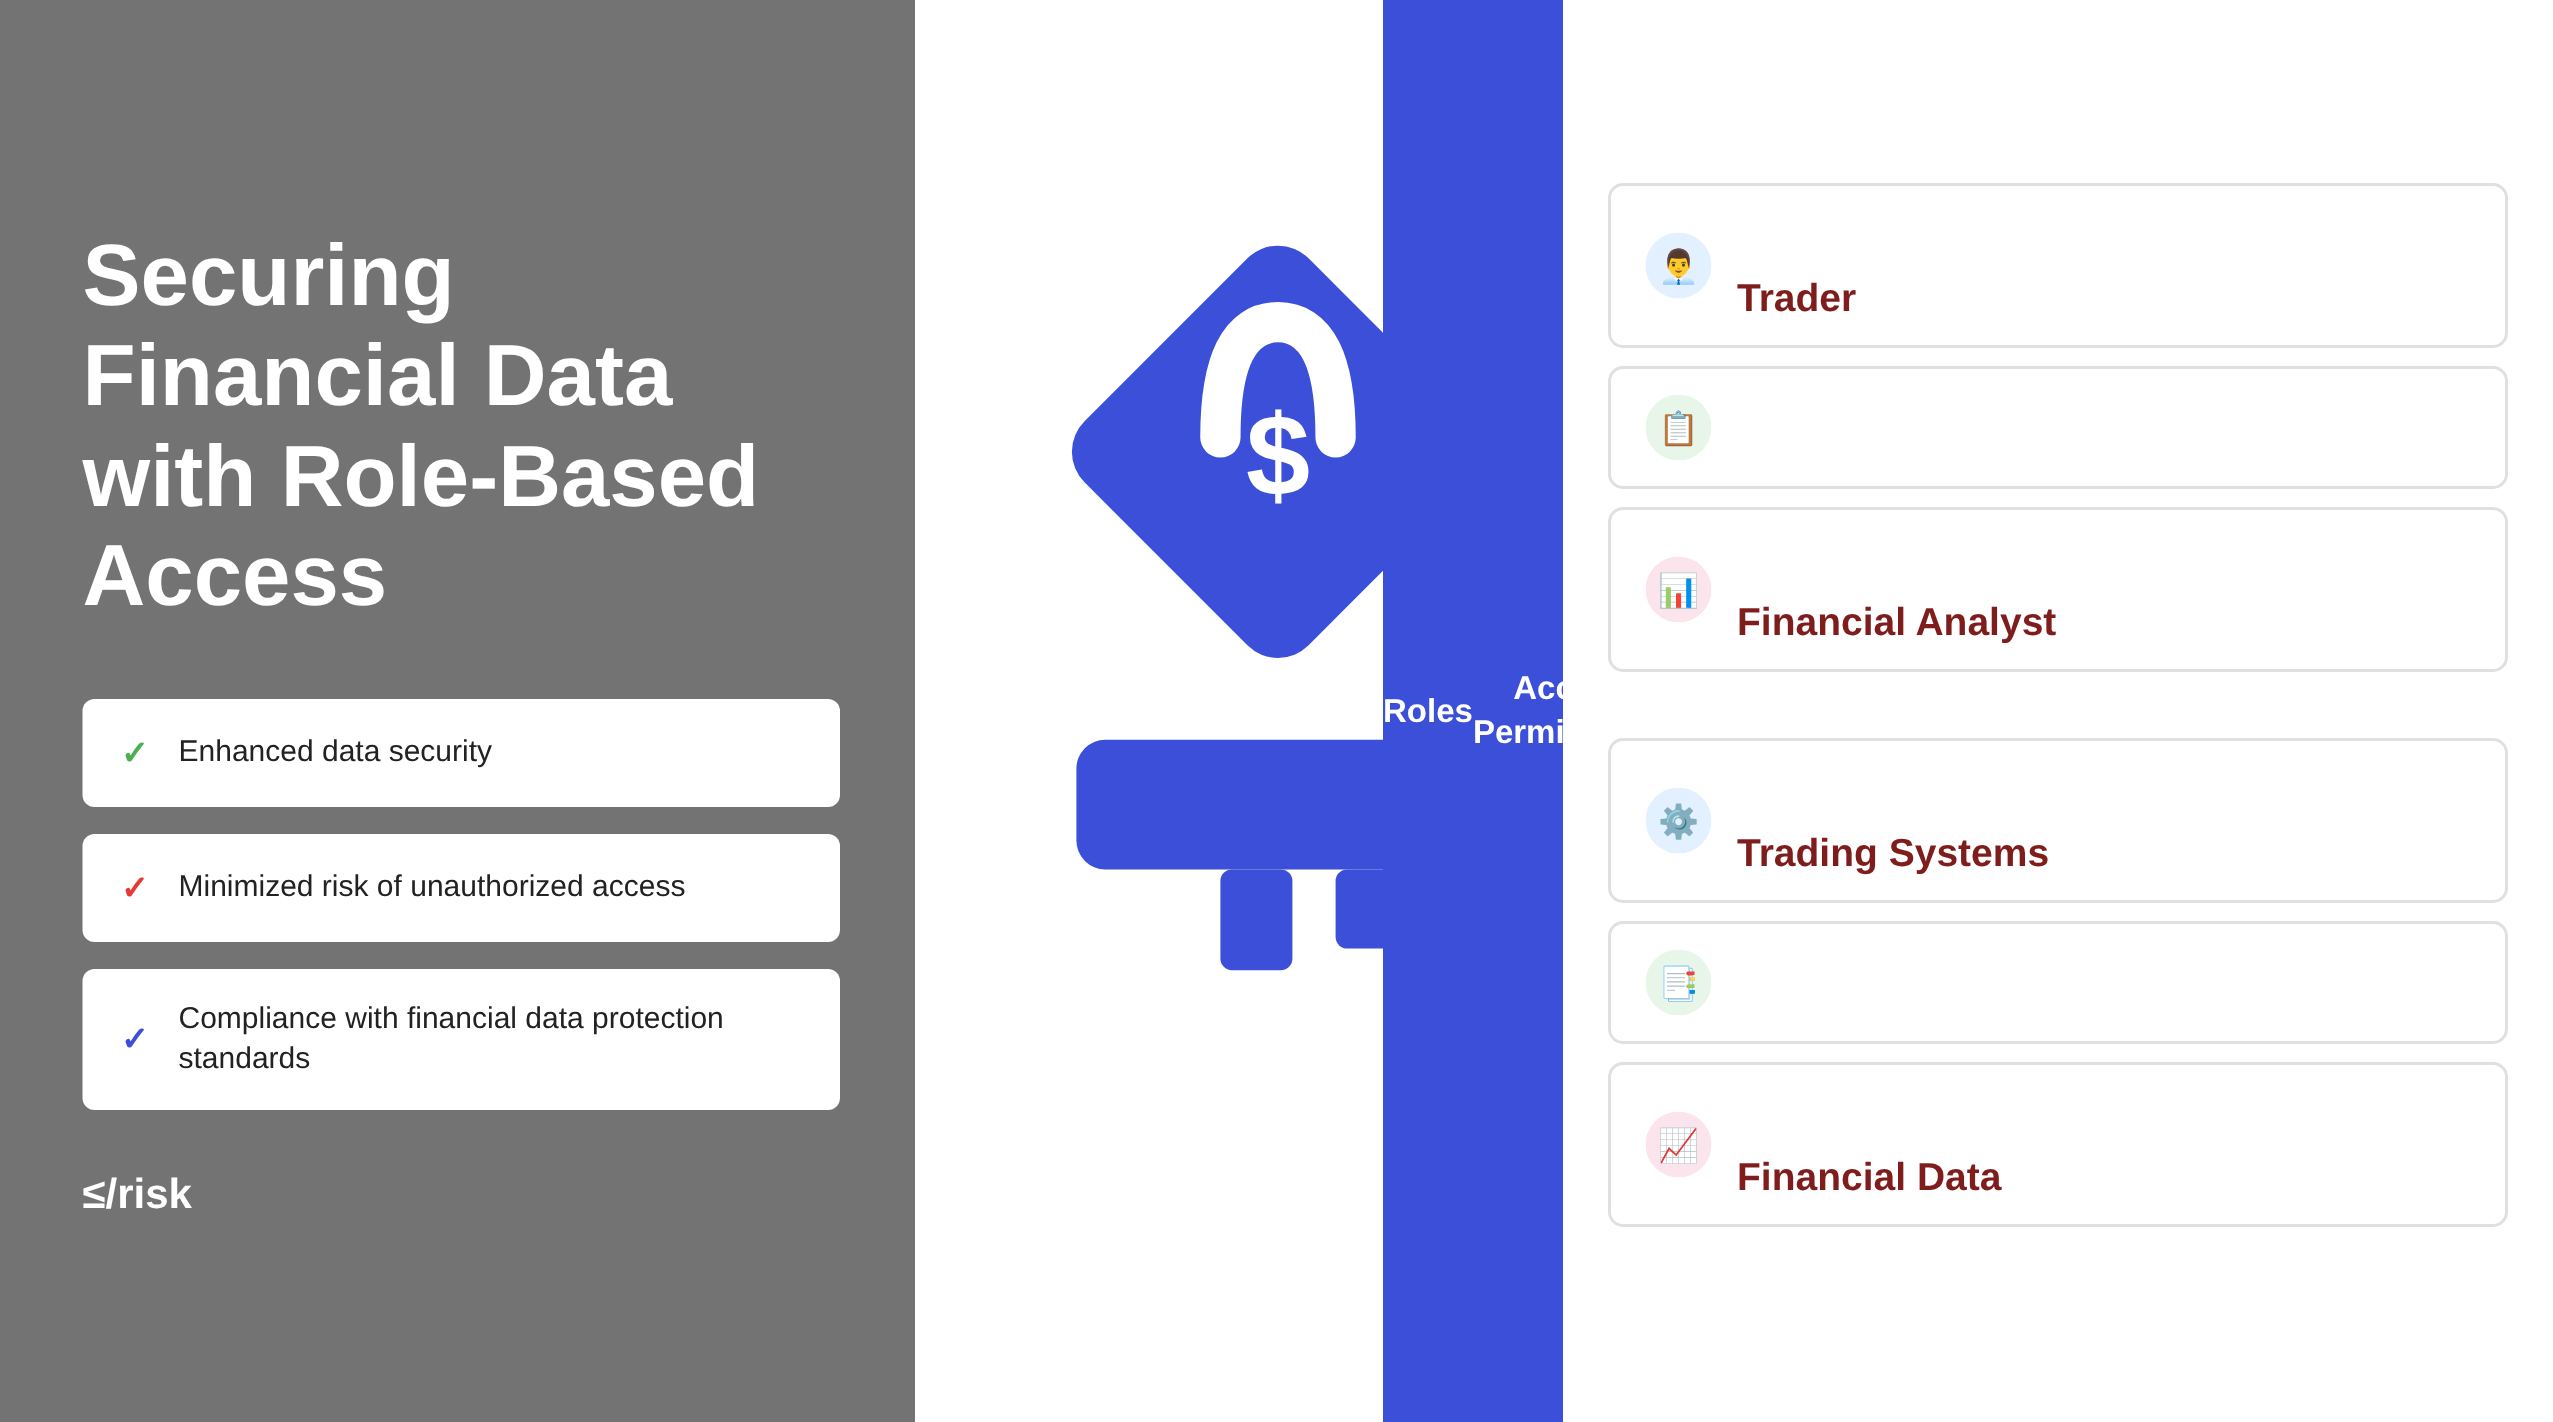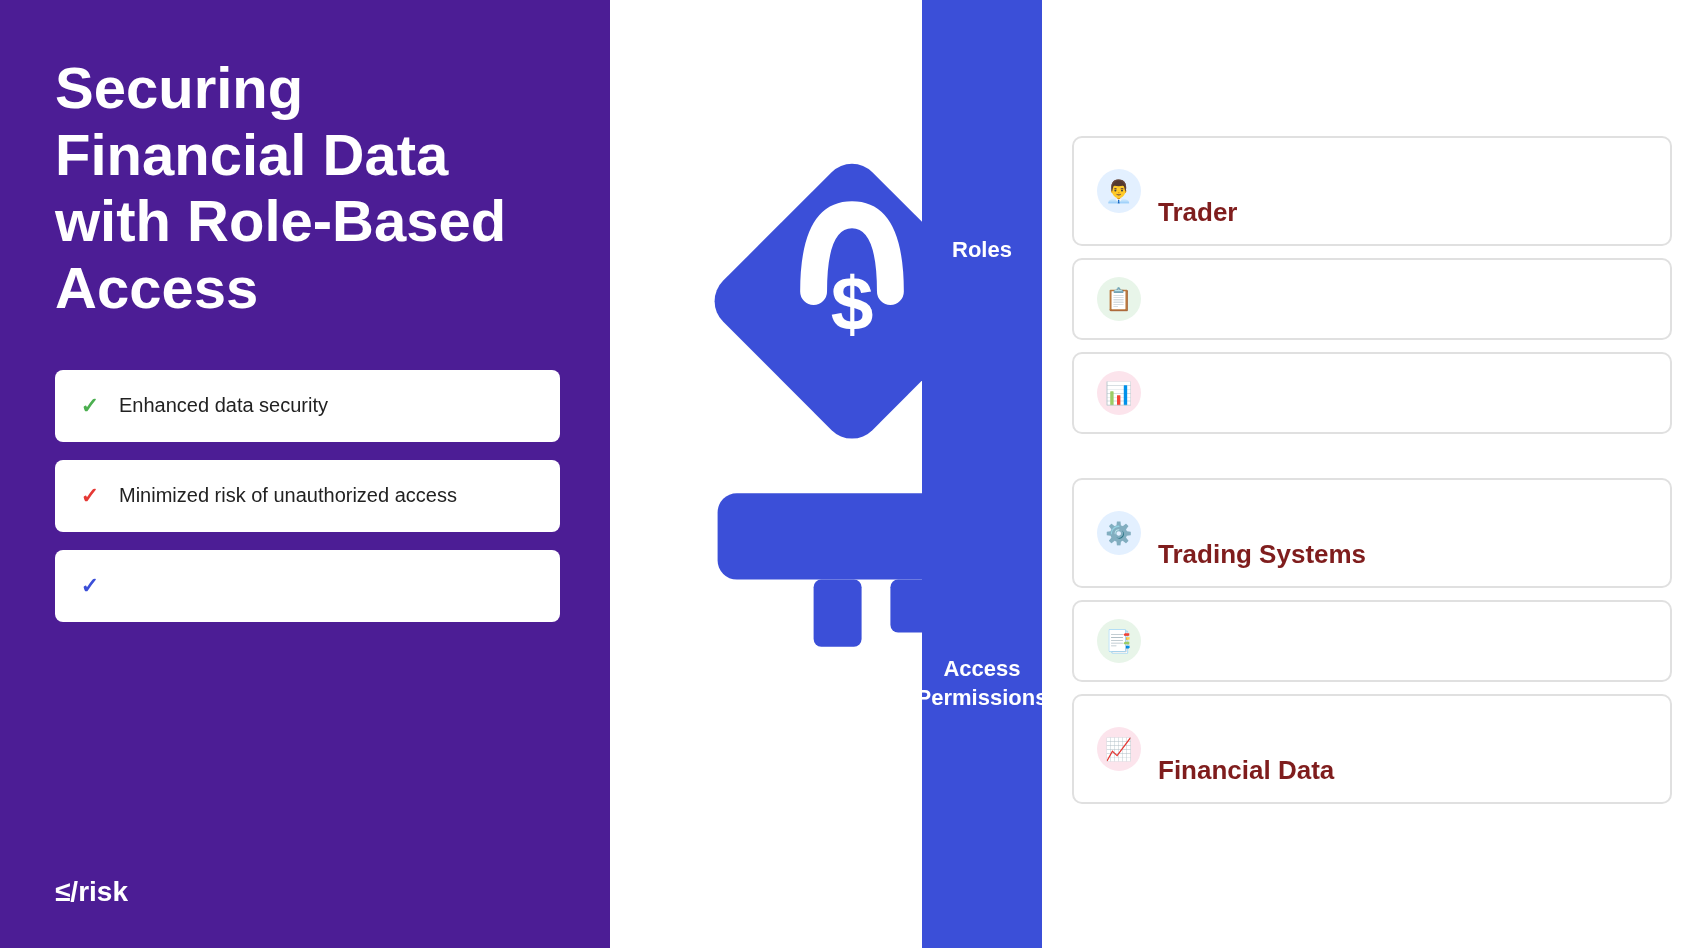--- a/index.html
+++ b/index.html
@@ -7,28 +7,28 @@
       width: 1702px;
       height: 948px;
       font-family: 'Arial', 'Helvetica Neue', sans-serif;
       display: flex;
       overflow: hidden;
       background: #fff;
     }
 
     
     .left-panel {
-      background: #4c1d95;
+      background: #737373;
       width: 610px;
       min-width: 610px;
       height: 948px;
       padding: 55px 50px 40px 55px;
       display: flex;
       flex-direction: column;
-      justify-content: space-between;
+      justify-content: center;
       position: relative;
     }
 
     .main-title {
       color: #fff;
       font-size: 58px;
       font-weight: 900;
       line-height: 1.15;
       margin-bottom: 48px;
     }
@@ -104,21 +104,21 @@
       flex-direction: row;
     }
 
     
     .accent-bar {
       width: 120px;
       min-width: 120px;
       background: #3B4FD8;
       height: 100%;
       display: flex;
-      flex-direction: column;
+      flex-direction: row;
       align-items: center;
       justify-content: space-around;
       padding: 40px 0;
     }
 
     .accent-label {
       color: #fff;
       font-size: 22px;
       font-weight: 800;
       text-align: center;
@@ -197,20 +197,21 @@
     <div class="benefit-item">
           <span class="check-icon check-green">✓</span>
           <span class="benefit-text">Enhanced data security</span>
         </div>
         <div class="benefit-item">
           <span class="check-icon check-red">✓</span>
           <span class="benefit-text">Minimized risk of unauthorized access</span>
         </div>
         <div class="benefit-item">
           <span class="check-icon check-blue">✓</span>
+          <span class="benefit-text">Compliance with financial data protection standards</span>
         </div>
       </div>
   </div>
 
   <div class="logo">
     <span class="logo-symbol">≤/risk</span>
   </div>
 </div>
 
 <div class="center-panel">
@@ -260,20 +261,21 @@
             </svg>
           </div>
         </div>
         <div class="role-card">
           <div class="card-icon">
             <svg width="44" height="44" viewBox="0 0 44 44">
               <circle cx="22" cy="22" r="22" fill="#fce4ec"></circle>
               <text x="22" y="30" text-anchor="middle" font-size="22">📊</text>
             </svg>
           </div>
+          <span class="card-label">Financial Analyst</span>
         </div>
       </div>
 
     <div class="section-gap"></div>
 
     <div class="section-block" id="permissions-section">
     <div class="role-card">
           <div class="card-icon">
             <svg width="44" height="44" viewBox="0 0 44 44">
               <circle cx="22" cy="22" r="22" fill="#e3f0ff"></circle>

